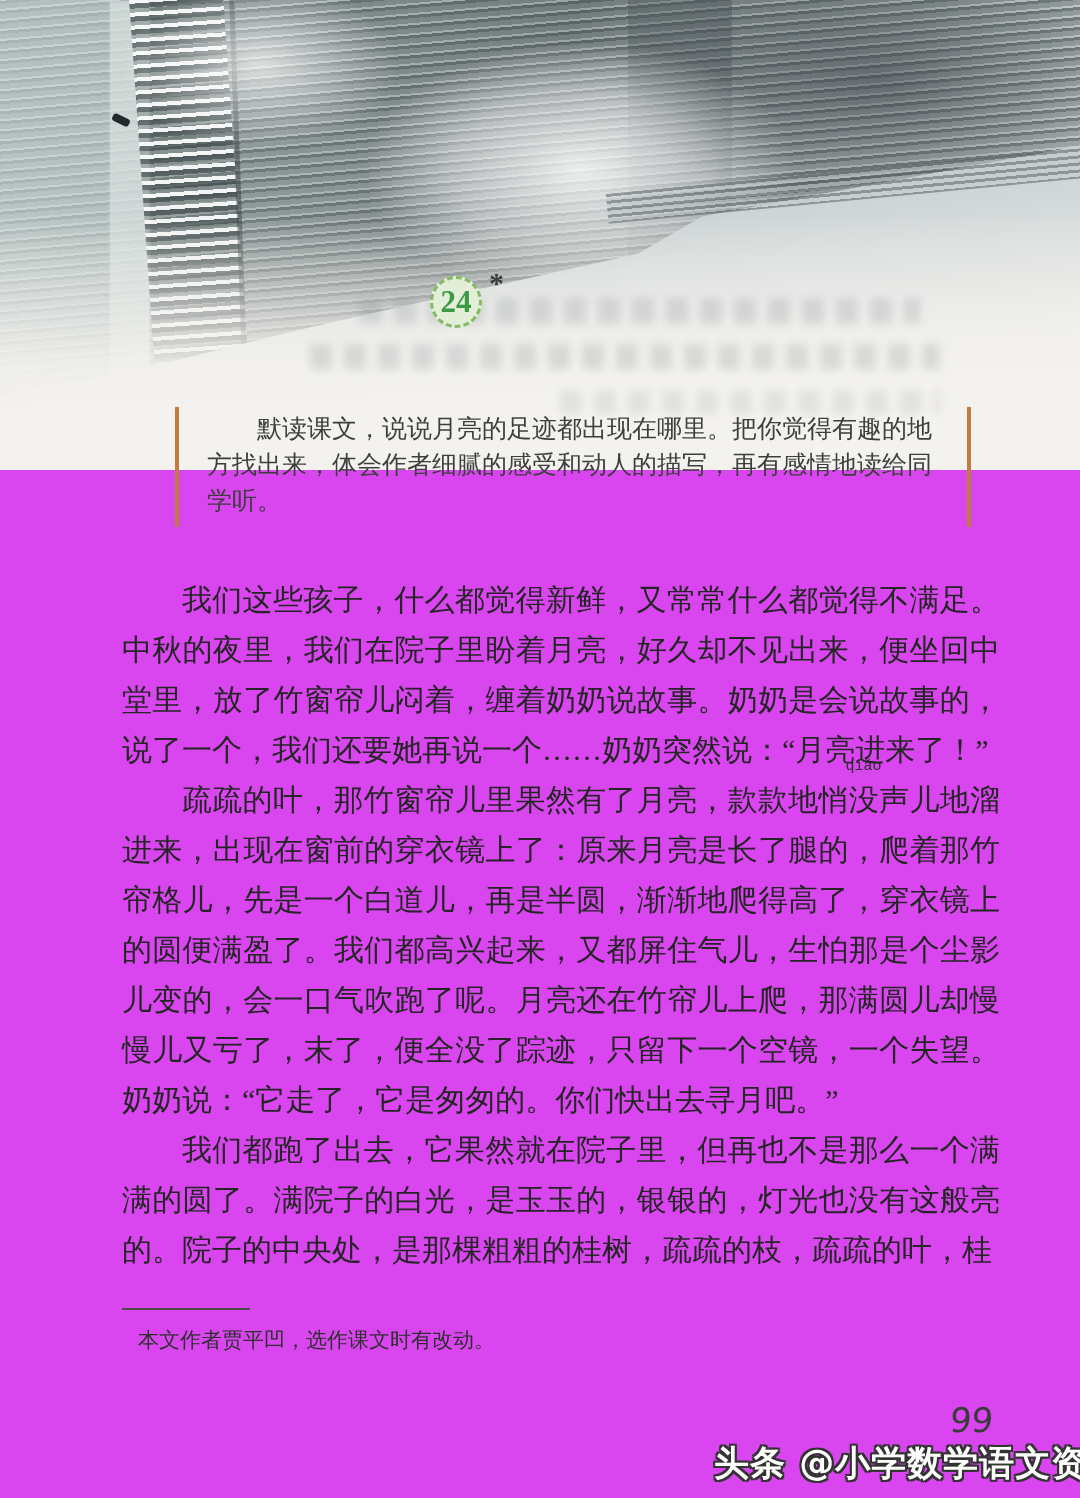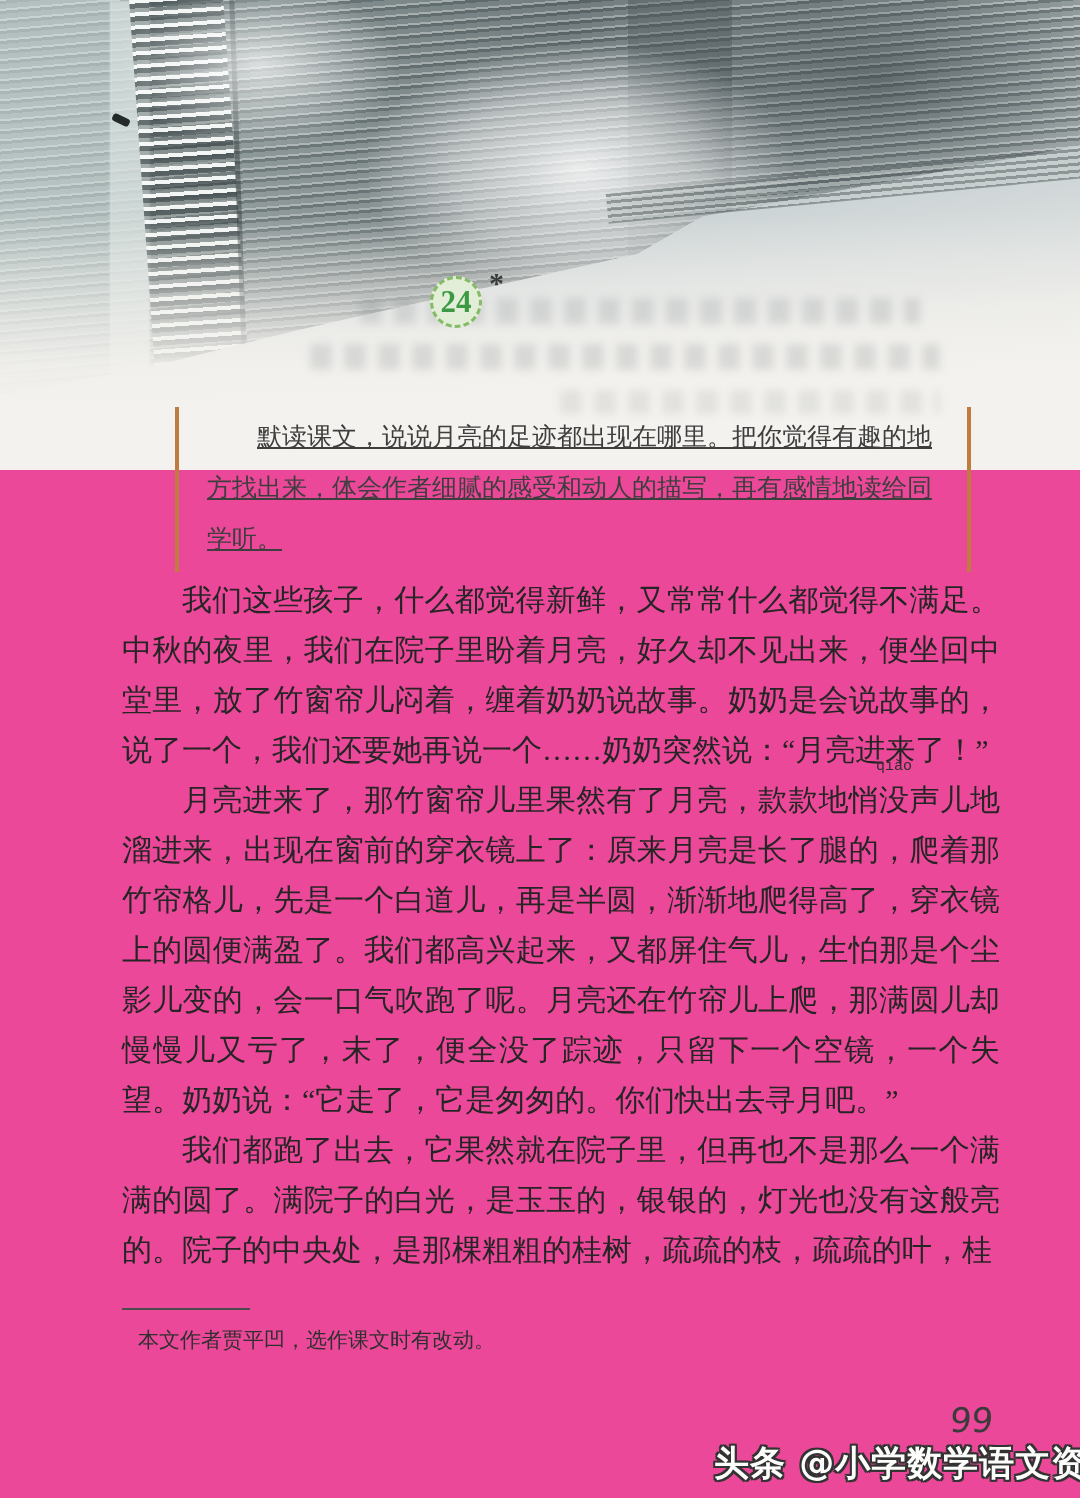--- a/index.html
+++ b/index.html
@@ -1,17 +1,17 @@
 <!DOCTYPE html>
 <html><head>
 <meta charset="utf-8">
 <style>
   html,body{margin:0;padding:0;background:#d8d6d1;}
   .page{position:relative;width:1080px;height:1498px;margin:0 auto;overflow:hidden;
-        background:#ec4899;font-family:"Liberation Serif","DejaVu Serif",serif;}
+        background:#d946ef;font-family:"Liberation Serif","DejaVu Serif",serif;}
 
   
   .photo{position:absolute;left:0;top:0;width:1080px;height:470px;overflow:hidden;}
   .wall{position:absolute;inset:0;
         background:linear-gradient(172deg,#93a0a4 0%,#a9b4b6 22%,#c2cbcd 42%,#d8dddd 60%,#e9eae7 78%,#f3f2ee 92%);}
   .blinds-clip{position:absolute;inset:0;
         clip-path:polygon(0 0,100% 0,100% 31%,65% 46%,59% 54%,28% 70%,14% 78%,0 84%);}
   .slats{position:absolute;left:-70px;top:-90px;width:1280px;height:540px;
         transform:rotate(-5deg);
         background:repeating-linear-gradient(180deg,rgba(238,243,240,.9) 0 2px,rgba(84,94,95,.65) 2px 5px,rgba(146,156,154,.35) 5px 10px);}
@@ -49,21 +49,21 @@
         background:#e3eed8;border:3px dashed #85bb66;box-sizing:border-box;
         display:flex;align-items:center;justify-content:center;
         color:#3d9a44;font-size:31px;font-weight:bold;}
   .badge-star{position:absolute;left:489px;top:266px;font-size:30px;color:#3a3a3a;font-weight:bold;}
   .title{position:absolute;left:516px;top:270px;margin:0;font-size:46px;font-weight:bold;
         color:#2b2b2b;letter-spacing:2px;white-space:nowrap;}
 
   
   .prompt{position:absolute;left:175px;top:407px;width:796px;box-sizing:border-box;
         border-left:4px solid #bf7b40;border-right:4px solid #bf7b40;padding:4px 28px 8px 28px;}
-  .prompt p{margin:0;font-size:25px;line-height:51px;text-indent:2em;color:#3e3e3e;text-decoration:underline;}
+  .prompt p{margin:0;font-size:25px;line-height:36px;text-indent:2em;color:#3e3e3e;}
 
   
   .bodytext{position:absolute;left:122px;top:575px;width:878px;}
   .bodytext p{margin:0;font-size:30px;line-height:50px;text-indent:2em;color:#252525;
         text-align:justify;}
   .annot{position:relative;}
   .annot .pinyin{position:absolute;left:50%;top:-24px;transform:translateX(-50%);
         font-size:15px;line-height:15px;color:#2f2f2f;
         font-family:Liberation Mono, monospace;white-space:nowrap;}
 
@@ -113,21 +113,21 @@
     <span>24</span>
   </div>
   <span class="badge-star">*</span>
 
   <div class="prompt">
     <p>默读课文，说说月亮的足迹都出现在哪里。把你觉得有趣的地方找出来，体会作者细腻的感受和动人的描写，再有感情地读给同学听。</p>
   </div>
 
   <div class="bodytext">
     <p>我们这些孩子，什么都觉得新鲜，又常常什么都觉得不满足。中秋的夜里，我们在院子里盼着月亮，好久却不见出来，便坐回中堂里，放了竹窗帘儿闷着，缠着奶奶说故事。奶奶是会说故事的，说了一个，我们还要她再说一个……奶奶突然说：“月亮进来了！”</p>
-    <p><span>月亮进来了，那竹窗帘儿里果然有了月亮，款款地</span><span class="annot"><span class="pinyin">qiǎo</span><span>悄</span></span><span>没声儿地溜进来，出现在窗前的穿衣镜上了：原来月亮是长了腿的，爬着那竹帘格儿，先是一个白道儿，再是半圆，渐渐地爬得高了，穿衣镜上的圆便满盈了。我们都高兴起来，又都屏住气儿，生怕那是个尘影儿变的，会一口气吹跑了呢。月亮还在竹帘儿上爬，那满圆儿却慢慢儿又亏了，末了，便全没了踪迹，只留下一个空镜，一个失望。奶奶说：“它走了，它是匆匆的。你们快出去寻月吧。”</span></p>
+    <p><span>疏疏的叶，那竹窗帘儿里果然有了月亮，款款地</span><span class="annot"><span class="pinyin">qiǎo</span><span>悄</span></span><span>没声儿地溜进来，出现在窗前的穿衣镜上了：原来月亮是长了腿的，爬着那竹帘格儿，先是一个白道儿，再是半圆，渐渐地爬得高了，穿衣镜上的圆便满盈了。我们都高兴起来，又都屏住气儿，生怕那是个尘影儿变的，会一口气吹跑了呢。月亮还在竹帘儿上爬，那满圆儿却慢慢儿又亏了，末了，便全没了踪迹，只留下一个空镜，一个失望。奶奶说：“它走了，它是匆匆的。你们快出去寻月吧。”</span></p>
     <p>我们都跑了出去，它果然就在院子里，但再也不是那么一个满满的圆了。满院子的白光，是玉玉的，银银的，灯光也没有这般亮的。院子的中央处，是那棵粗粗的桂树，疏疏的枝，疏疏的叶，桂</p>
   </div>
 
   <div class="footnote">
     <div class="footnote-rule"></div>
     <p>本文作者贾平凹，选作课文时有改动。</p>
   </div>
 
   <div class="pagenum">99</div>
   <div class="watermark">头条 @小学数学语文资源库</div>

